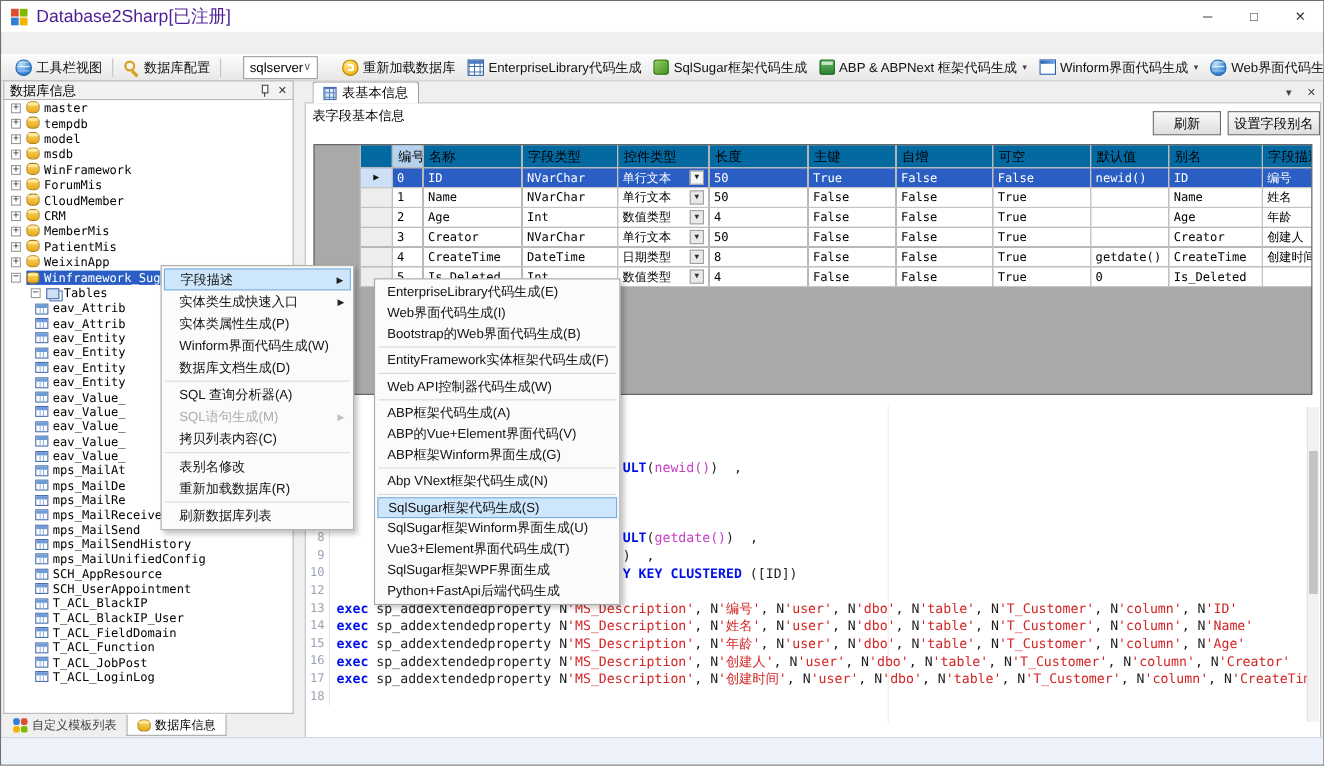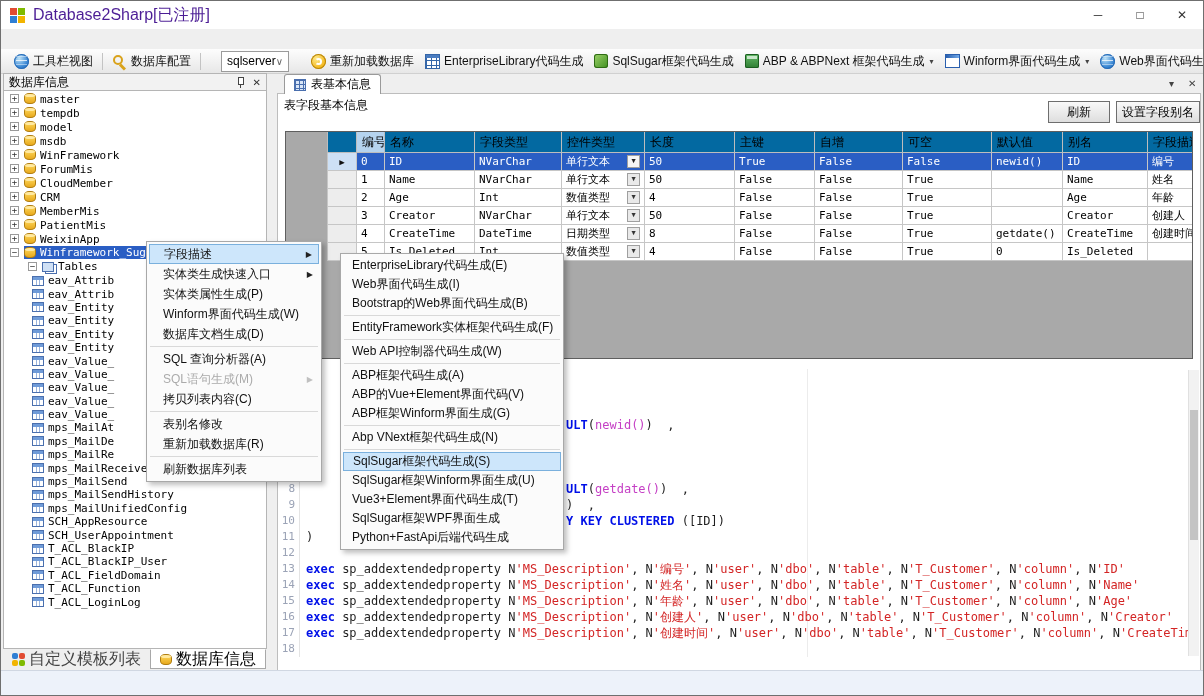--- a/index.html
+++ b/index.html
@@ -61,21 +61,21 @@
   .lp-x{font-size:10px;color:#333;}
   .tree{position:absolute;left:0;top:18px;right:0;bottom:20px;background:#fff;border:1px solid #b5b5b5;border-top:none;overflow:hidden;box-sizing:border-box;}
   .trow{display:flex;align-items:center;white-space:nowrap;}
   .trow.root{height:14px;padding-left:6px;}
   .trow.tables{height:15px;padding-left:24px;}
   .trow.leaf{height:13.4px;padding-left:28px;}
   .tg{width:9px;height:9px;border:1px solid #9a9a9a;background:#fff;font-size:9px;line-height:7px;text-align:center;color:#333;margin-right:5px;flex:none;font-family:"DejaVu Sans Mono",monospace;box-sizing:border-box;}
   .tlabel{font-family:"DejaVu Sans Mono",monospace;font-size:11px;margin-left:4px;color:#000;}
   .tsel{display:inline-flex;align-items:center;background:#2a5ec4;}
   .tsel .tlabel{color:#fff;text-align:center;}
-  .lp-tabs{position:absolute;left:0;bottom:0;height:20px;display:flex;font-size:16px;align-items:stretch;}
+  .lp-tabs{position:absolute;left:0;bottom:0;height:20px;display:flex;font-size:11px;align-items:stretch;}
   .lp-tab{display:flex;align-items:center;gap:4px;padding:0 9px;color:#444;}
   .lp-tab.active{background:#fff;border:1px solid #a8a8a8;border-top:1px solid #fff;color:#000;}
 
   
   .doc-tab{position:absolute;left:283px;top:73px;height:19px;background:#fff;border:1px solid #9a9a9a;border-bottom:none;display:flex;align-items:center;gap:5px;padding:0 9px;font-size:12px;border-radius:3px 3px 0 0;z-index:3;}
   .strip-btn{position:absolute;top:77px;font-size:10px;color:#444;z-index:3;}
   .doc-content{position:absolute;left:276px;top:92px;width:924px;height:580px;background:#fff;border:1px solid #bdbdbd;box-sizing:border-box;}
   .group-label{position:absolute;left:6px;top:3px;font-size:12px;color:#000;}
   .btn{position:absolute;height:22px;background:linear-gradient(#f9f9f9,#dedede);border:1px solid #6e6e6e;font-size:12px;font-family:inherit;text-align:center;line-height:20px;box-sizing:border-box;}
   #btn-refresh{left:770px;top:7px;width:62px;}
@@ -334,20 +334,24 @@
           <span class="ic ic-table-leaf-icon"></span>
           <span class="tlabel">T_ACL_BlackIP_User</span>
         </div>
         <div class="trow leaf">
           <span class="ic ic-table-leaf-icon"></span>
           <span class="tlabel">T_ACL_FieldDomain</span>
         </div>
         <div class="trow leaf">
           <span class="ic ic-table-leaf-icon"></span>
           <span class="tlabel">T_ACL_Function</span>
+        </div>
+        <div class="trow leaf">
+          <span class="ic ic-table-leaf-icon"></span>
+          <span class="tlabel">T_ACL_JobPost</span>
         </div>
         <div class="trow leaf">
           <span class="ic ic-table-leaf-icon"></span>
           <span class="tlabel">T_ACL_LoginLog</span>
         </div>
       </div>
     <div class="lp-tabs" id="lptabs">
         <div class="lp-tab">
           <span class="ic ic-pinwheel-icon"></span>
           <span>自定义模板列表</span>
@@ -558,24 +562,20 @@
         </div>
         <div class="cl">
           <span class="ln">9</span>
           <span class="ct"><span class="c-p">                                    </span><span class="c-p">)  ,</span></span>
         </div>
         <div class="cl">
           <span class="ln">10</span>
           <span class="ct"><span class="c-p">                                    </span><span class="c-k">Y KEY CLUSTERED</span><span class="c-p"> ([ID])</span></span>
         </div>
         <div class="cl">
-          <span class="ln">11</span>
-          <span class="ct"><span class="c-p">)</span></span>
-        </div>
-        <div class="cl">
           <span class="ln">12</span>
           <span class="ct"></span>
         </div>
         <div class="cl">
           <span class="ln">13</span>
           <span class="ct"><span class="c-k">exec</span><span class="c-p"> sp_addextendedproperty N</span><span class="c-s">'MS_Description'</span><span class="c-p">, N</span><span class="c-s">'编号'</span><span class="c-p">, N</span><span class="c-s">'user'</span><span class="c-p">, N</span><span class="c-s">'dbo'</span><span class="c-p">, N</span><span class="c-s">'table'</span><span class="c-p">, N</span><span class="c-s">'T_Customer'</span><span class="c-p">, N</span><span class="c-s">'column'</span><span class="c-p">, N</span><span class="c-s">'ID'</span></span>
         </div>
         <div class="cl">
           <span class="ln">14</span>
           <span class="ct"><span class="c-k">exec</span><span class="c-p"> sp_addextendedproperty N</span><span class="c-s">'MS_Description'</span><span class="c-p">, N</span><span class="c-s">'姓名'</span><span class="c-p">, N</span><span class="c-s">'user'</span><span class="c-p">, N</span><span class="c-s">'dbo'</span><span class="c-p">, N</span><span class="c-s">'table'</span><span class="c-p">, N</span><span class="c-s">'T_Customer'</span><span class="c-p">, N</span><span class="c-s">'column'</span><span class="c-p">, N</span><span class="c-s">'Name'</span></span>

